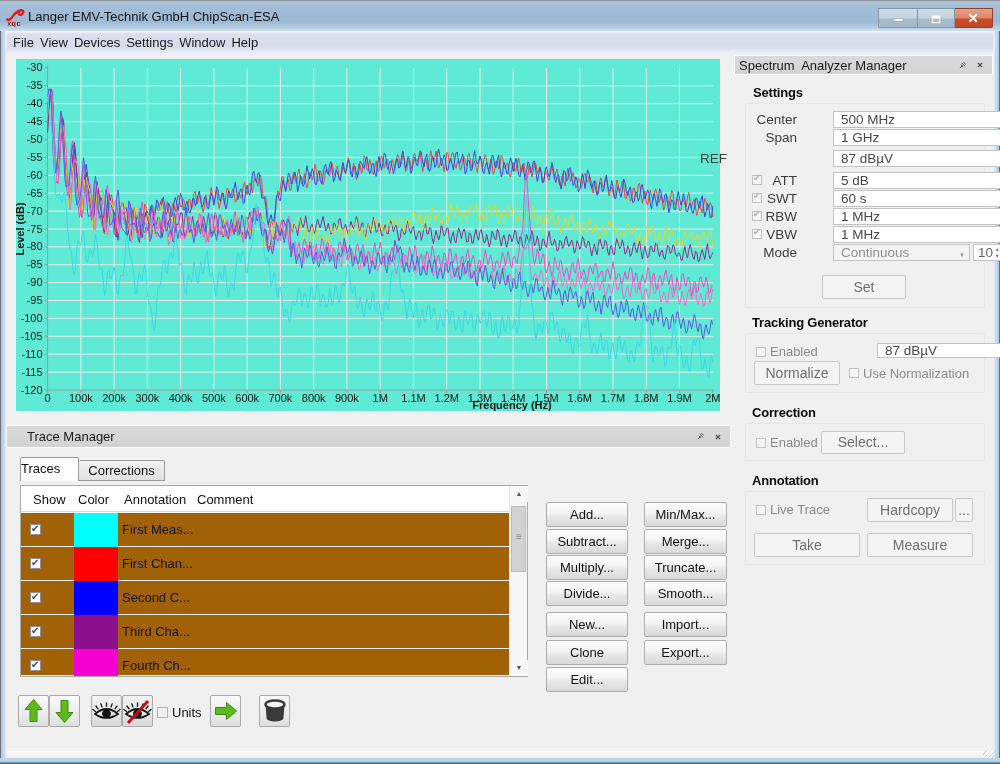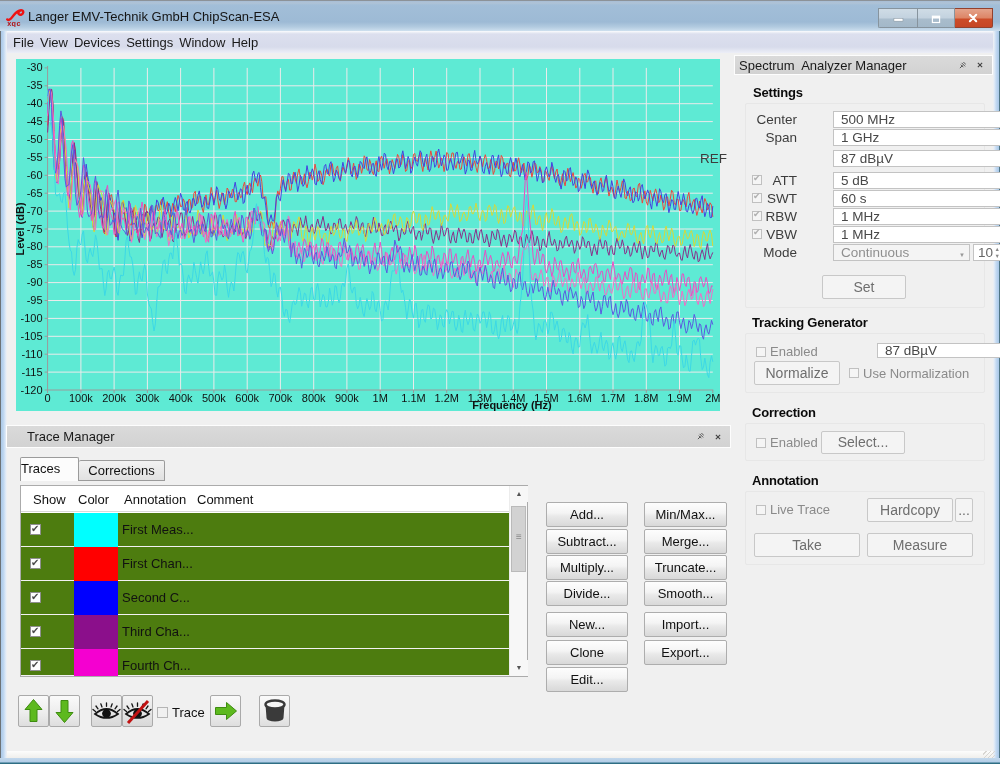--- a/index.html
+++ b/index.html
@@ -34,21 +34,21 @@
 #samhdr { left:734px; top:55px; width:259px; height:20px; line-height:19px; padding-left:4px; }
 .hdricons { position:absolute; right:9px; top:0; height:100%; display:flex; align-items:center; gap:11px; color:#333; }
 
 .tab { position:absolute; border:1px solid #9b9b9b; }
 #tab1 { left:20px; top:457px; width:59px; height:24px; background:#fcfcfc; border-bottom:none; z-index:3; text-align:left; line-height:22px; border-radius:2px 2px 0 0;}
 #tab2 { left:79px; top:460px; width:86px; height:21px; background:linear-gradient(#f2f2f2,#e1e1e1); text-align:center; line-height:19px; border-radius:2px 2px 0 0; border-left:none;}
 
 #tframe { left:20px; top:485px; width:508px; height:192px; background:#fff; border:1px solid #ababab; }
 #thead { position:absolute; left:0; top:0; width:489px; height:26px; border-bottom:1px solid #d9d9d9; background:#fff;}
 #thead span { position:absolute; top:6px; }
-.trow { position:absolute; left:0; width:489px; height:34px; border-bottom:1px solid #f2f2f2; background:#4d7c0f;}
+.trow { position:absolute; left:0; width:489px; height:34px; border-bottom:1px solid #f2f2f2; background:#a16207;}
 .sw { position:absolute; left:53px; top:0px; width:44px; }
 .cb { position:absolute; width:11px; height:11px; background:#fdfdfd; border:1px solid #8f8f8f; }
 .cb.ck::after { content:"✔"; position:absolute; left:0px; top:-2px; font-size:10px; color:#4a4a4a;}
 .cb.gray { background:#f0f0f0; border-color:#b5b5b5;}
 .cb.gray::after{ color:#9a9a9a; }
 .rowtxt { position:absolute; left:101px; top:9px; }
 
 #vsb { position:absolute; right:0; top:0; width:18px; height:190px; background:#f7f7f7; border-left:1px solid #ececec;}
 .sbarrow { position:absolute; left:0px; width:18px; height:16px; background:#f7f7f7; color:#555; font-size:7px; text-align:center; line-height:16px;}
 #sbthumb { position:absolute; left:1px; top:20px; width:15px; height:66px; background:#d2d2d2; border:1px solid #bababa;}
@@ -333,21 +333,21 @@
         <line x1="10" y1="11" x2="8.8" y2="7.8"></line>
         <line x1="14.5" y1="10.3" x2="14.5" y2="7"></line>
         <line x1="19" y1="11" x2="20.2" y2="7.8"></line>
         <line x1="23" y1="12.8" x2="25" y2="10"></line>
         <line x1="25.5" y1="15.5" x2="28" y2="13.5"></line>
       </g>
       <line x1="5" y1="27" x2="25" y2="5" stroke="#c11212" stroke-width="3"></line>
     </svg>
   </div>
 <span class="cb gray" style="left:157px;top:707px;width:11px;height:11px;position:absolute"></span>
-<span class="abs" style="left:172px;top:705px">Trace</span>
+<span class="abs" style="left:172px;top:705px">Units</span>
 <div class="ibtn" style="left:210px">
     <svg width="29" height="30" viewBox="0 0 29 30">
       <path d="M4.5 11.5 L15.5 11.5 L15.5 6.5 L25.5 15 L15.5 23.5 L15.5 18.5 L4.5 18.5 Z" fill="#5db91e" stroke="#3e8c10" stroke-width="1"></path>
     </svg>
   </div>
 <div class="ibtn" style="left:259px">
     <svg width="29" height="30" viewBox="0 0 29 30">
       <path d="M5.5 8.5 L6.5 22 A8.5 3.6 0 0 0 23.5 22 L24.5 8.5" fill="#3a3a3a"></path>
       <ellipse cx="15" cy="8.5" rx="9.5" ry="4" fill="#f6f6f6" stroke="#3a3a3a" stroke-width="2.4"></ellipse>
     </svg>

